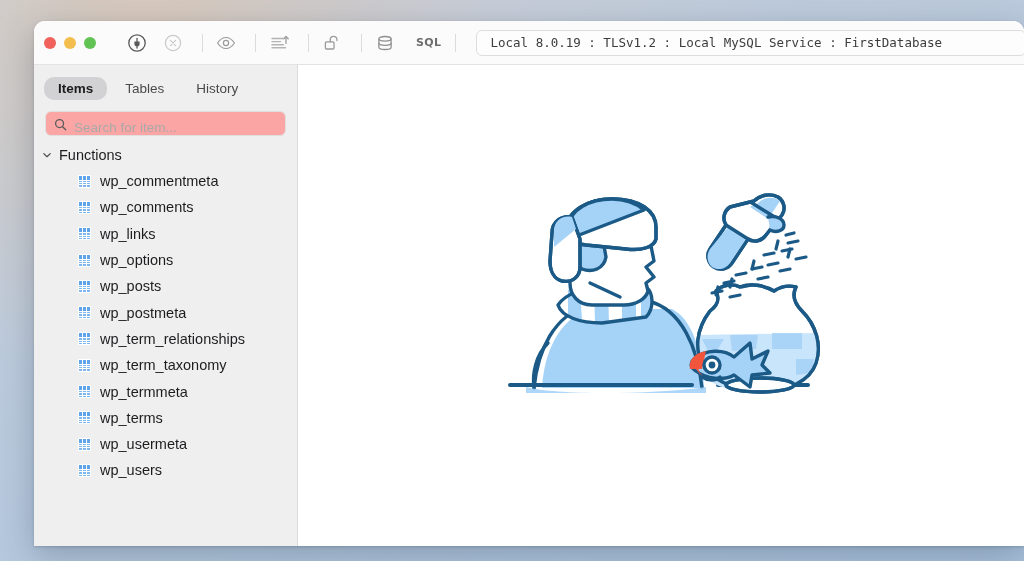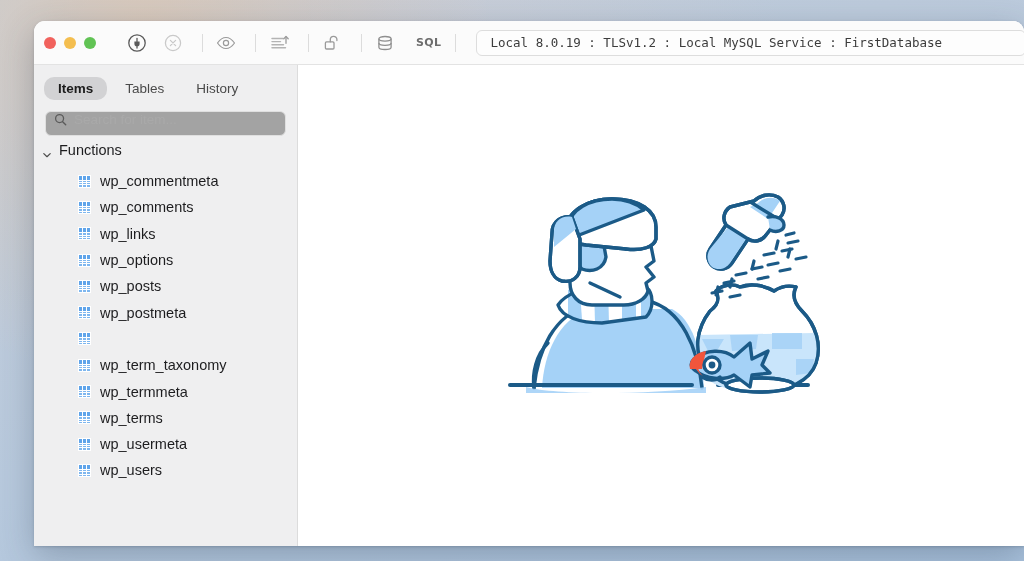--- a/index.html
+++ b/index.html
@@ -139,44 +139,45 @@
     white-space: nowrap;
   }
   .tab.active {
     background: #d2d2d4;
     color: #1c1c1c;
     font-weight: bold;
   }
   #search-wrap {
     margin: 11px 11px 0 11px;
     height: 25px;
-    background: #a3a3a3;
+    background: #fca5a5;
     border: 1px solid #dfdfdf;
     border-radius: 6px;
     display: flex;
-    align-items: flex-start;
+    align-items: flex-end;
     padding: 0 8px;
     box-sizing: border-box;
   }
   #search-wrap svg { flex: none; }
   #search-input {
     border: 0;
     outline: 0;
     background: transparent;
     font-family: "Liberation Sans", sans-serif;
     font-size: 13.5px;
     color: #333;
     margin-left: 7px;
     width: 100%;
     padding: 0;
   }
   #search-input::placeholder { color: #a9a9a9; }
 
   .group {
     display: flex;
+    align-items: center;
     gap: 7px;
     padding: 0 0 0 8px;
     height: 26px;
     margin-top: 6px;
   }
   .group .chev { width: 10px; display: flex; align-items: center; justify-content: center; }
   .group-label {
     font-size: 14.5px;
     color: #1d1d1f;
   }
@@ -465,20 +466,21 @@
               <i></i>
               <i></i>
               <i></i>
               <i></i>
               <i></i>
               <i></i>
               <i></i>
               <i></i>
               <i></i>
             </span>
+            <span class="label">wp_term_relationships</span>
           </div>
           <div class="tree-item">
             <span class="tbl-icon">
               <i class="hdr"></i>
               <i class="hdr"></i>
               <i class="hdr"></i>
               <i></i>
               <i></i>
               <i></i>
               <i></i>

